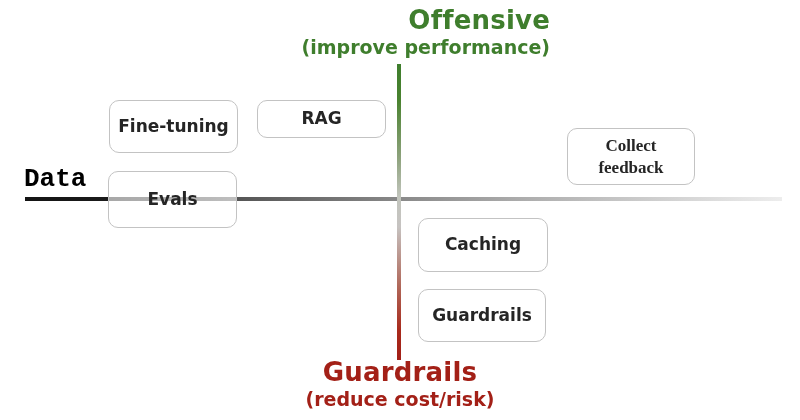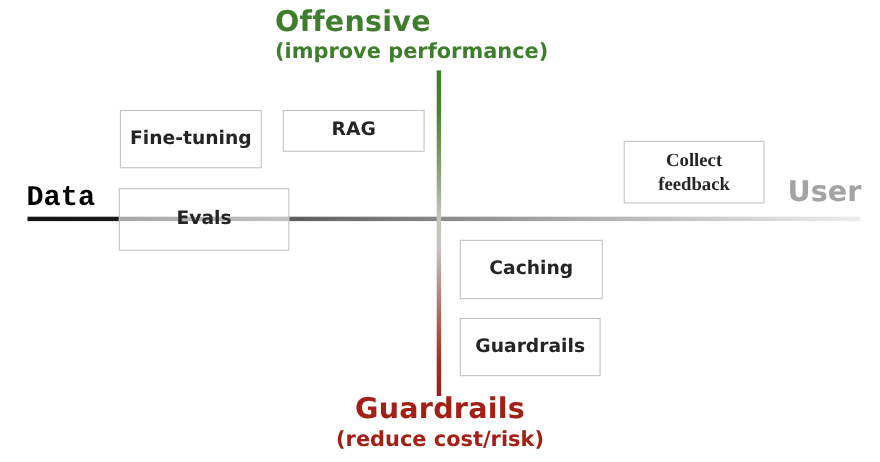--- a/index.html
+++ b/index.html
@@ -21,45 +21,45 @@
     position: absolute; left: 397px; top: 64px; width: 4px; height: 296px;
     background: linear-gradient(to bottom,
       #3f7e2d 0%, #49822f 12%, #8fa37e 32%, #c2c5bd 45%,
       #c6c3c1 55%, #b0685a 75%, #a82a1c 90%, #a21f17 100%);
     z-index: 1;
   }
 
   
   .title-top {
     position: absolute; left: 250px; width: 300px; top: 6px;
-    text-align: left; color: #3f7e2d; z-index: 3;
+    text-align: right; color: #3f7e2d; z-index: 3;
   }
   .title-bottom {
     position: absolute; left: 250px; width: 300px; top: 358px;
     text-align: center; color: #a32017; z-index: 3;
   }
   .title-main { font-size: 26px; font-weight: 700; line-height: 1.1; letter-spacing: 0.2px; }
   .title-sub  { font-size: 19px; font-weight: 700; line-height: 1.3; }
 
   
   .axis-label { position: absolute; font-size: 26px; font-weight: 700; z-index: 3; }
   .axis-data { left: 24px; top: 164px; color: #000000; font-family: Liberation Mono, monospace; }
   .axis-user { left: 716px; top: 160px; color: #a3a3a3; }
 
   
   .box {
     position: absolute; z-index: 2;
-    background: #ffffff; border: 1.5px solid #c3c3c3; border-radius: 0;
+    background: #ffffff; border: 1.5px solid #c3c3c3; border-radius: 10px;
     display: flex; align-items: center; justify-content: center;
     text-align: center; font-size: 17px; font-weight: 700; color: #252525;
     line-height: 1.25; padding: 2px 6px; box-sizing: border-box;
   }
   .b-finetuning { left: 109px; top: 100px; width: 129px; height: 53px; }
   .b-rag        { left: 257px; top: 100px; width: 129px; height: 38px; }
-  .b-evals      { left: 108px; top: 171px; width: 155px; height: 57px;
+  .b-evals      { left: 108px; top: 171px; width: 129px; height: 57px;
                   background: rgba(255,255,255,0.62); }
   .b-collect    { left: 567px; top: 128px; width: 128px; height: 57px; font-family: Liberation Serif, serif; }
   .b-caching    { left: 418px; top: 218px; width: 130px; height: 54px; }
   .b-defux      { left: 565px; top: 218px; width: 129px; height: 55px; }
   .b-guardrails { left: 418px; top: 289px; width: 128px; height: 53px; }
 </style>
 </head>
 <body>
 
 <div class="stage">
@@ -71,21 +71,20 @@
     <div class="title-main">Offensive</div>
     <div class="title-sub">(improve performance)</div>
   </div>
 
   <div class="title-bottom">
     <div class="title-main">Guardrails</div>
     <div class="title-sub">(reduce cost/risk)</div>
   </div>
 
   <div class="axis-label axis-data">Data</div>
-  <div class="axis-label axis-user">User</div>
 
   <div class="box b-finetuning">Fine-tuning</div>
   <div class="box b-rag">RAG</div>
   <div class="box b-evals">Evals</div>
   <div class="box b-collect">Collect feedback</div>
   <div class="box b-caching">Caching</div>
   <div class="box b-guardrails">Guardrails</div>
 
 </div>
 

